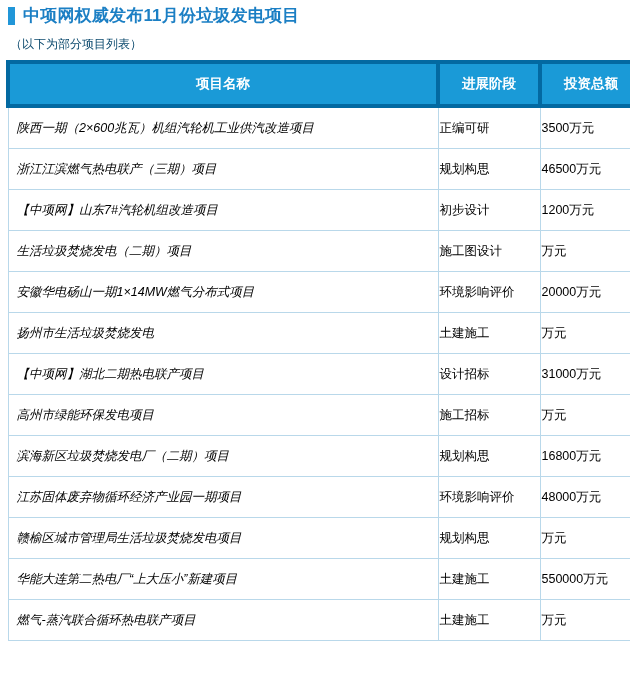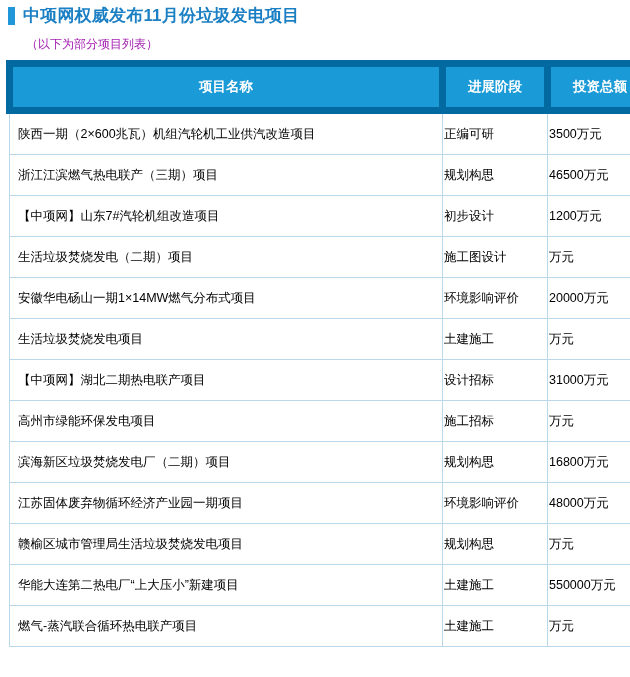--- a/index.html
+++ b/index.html
@@ -32,54 +32,54 @@
   }
   .title-text {
     font-size: 17px;
     font-weight: bold;
     color: #1b7fc4;
     letter-spacing: 0.2px;
     line-height: 20px;
   }
   .subtitle {
     font-size: 12px;
-    color: #a21caf;
+    color: #0c4a6e;
     padding: 6px 1px 8px 10px;
     line-height: 16px;
-    margin-left: 16px;
   }
   table.project-table {
     width: 618px;
     margin-left: 6px;
     border-collapse: collapse;
     table-layout: fixed;
   }
   table.project-table th,
   table.project-table td {
     border: 1px solid #b9d8ea;
     font-size: 12.5px;
   }
   table.project-table thead th {
     background: #1a9ad7;
     color: #ffffff;
     font-weight: bold;
     font-size: 13.5px;
     height: 38px;
-    border: 7px solid #0369a1;
+    border: 4px solid #0369a1;
     text-align: center;
     vertical-align: middle;
   }
   table.project-table tbody td {
     height: 38px;
     vertical-align: middle;
     color: #000000;
   }
   td.col-name {
     text-align: left;
     padding-left: 8px;
+    font-style: italic;
   }
   td.col-stage, td.col-amount {
     text-align: left;
   }
   .col-w-name { width: 424px; }
   .col-w-stage { width: 96px; }
   .col-w-amount { width: 96px; }
   .indent-name {
     padding-left: 18px;
   }
@@ -124,21 +124,21 @@
         <td class="col-name">生活垃圾焚烧发电（二期）项目</td>
         <td class="col-stage">施工图设计</td>
         <td class="col-amount">万元</td>
       </tr>
       <tr>
         <td class="col-name">安徽华电砀山一期1×14MW燃气分布式项目</td>
         <td class="col-stage">环境影响评价</td>
         <td class="col-amount">20000万元</td>
       </tr>
       <tr>
-        <td class="col-name">生活垃圾焚烧发电项目</td>
+        <td class="col-name">扬州市生活垃圾焚烧发电</td>
         <td class="col-stage">土建施工</td>
         <td class="col-amount">万元</td>
       </tr>
       <tr>
         <td class="col-name">【中项网】湖北二期热电联产项目</td>
         <td class="col-stage">设计招标</td>
         <td class="col-amount">31000万元</td>
       </tr>
       <tr>
         <td class="col-name">高州市绿能环保发电项目</td>

